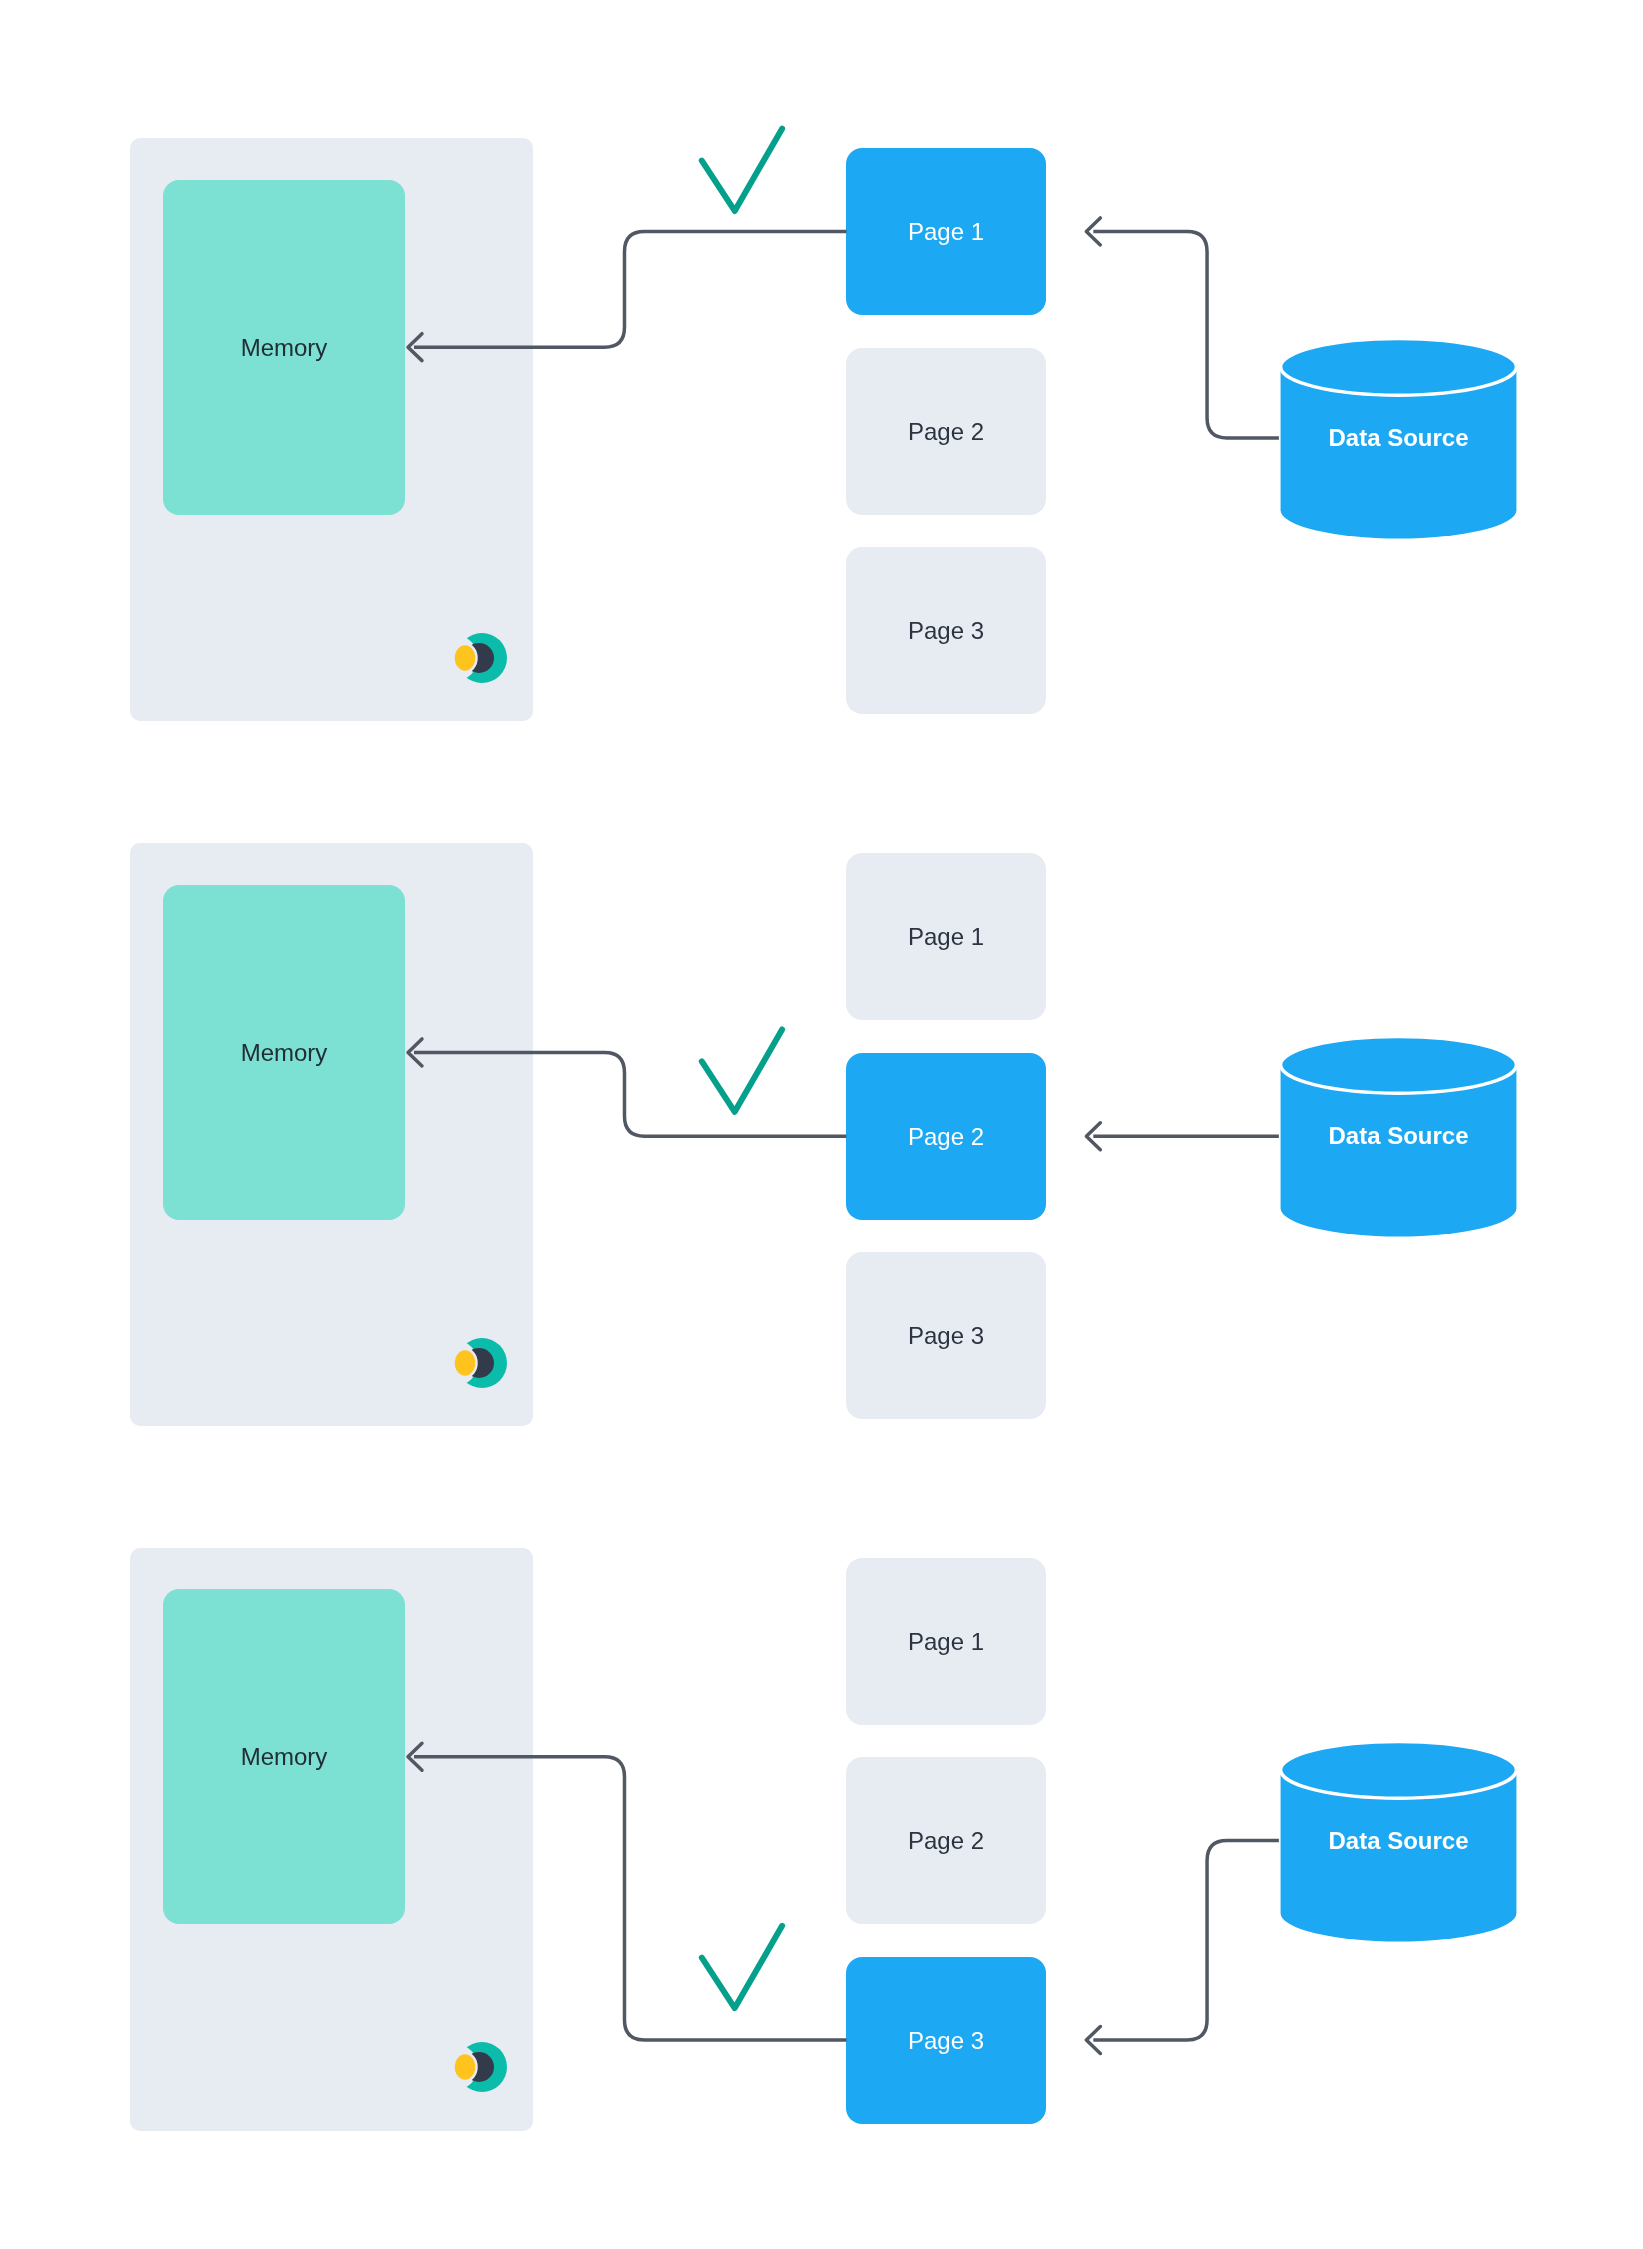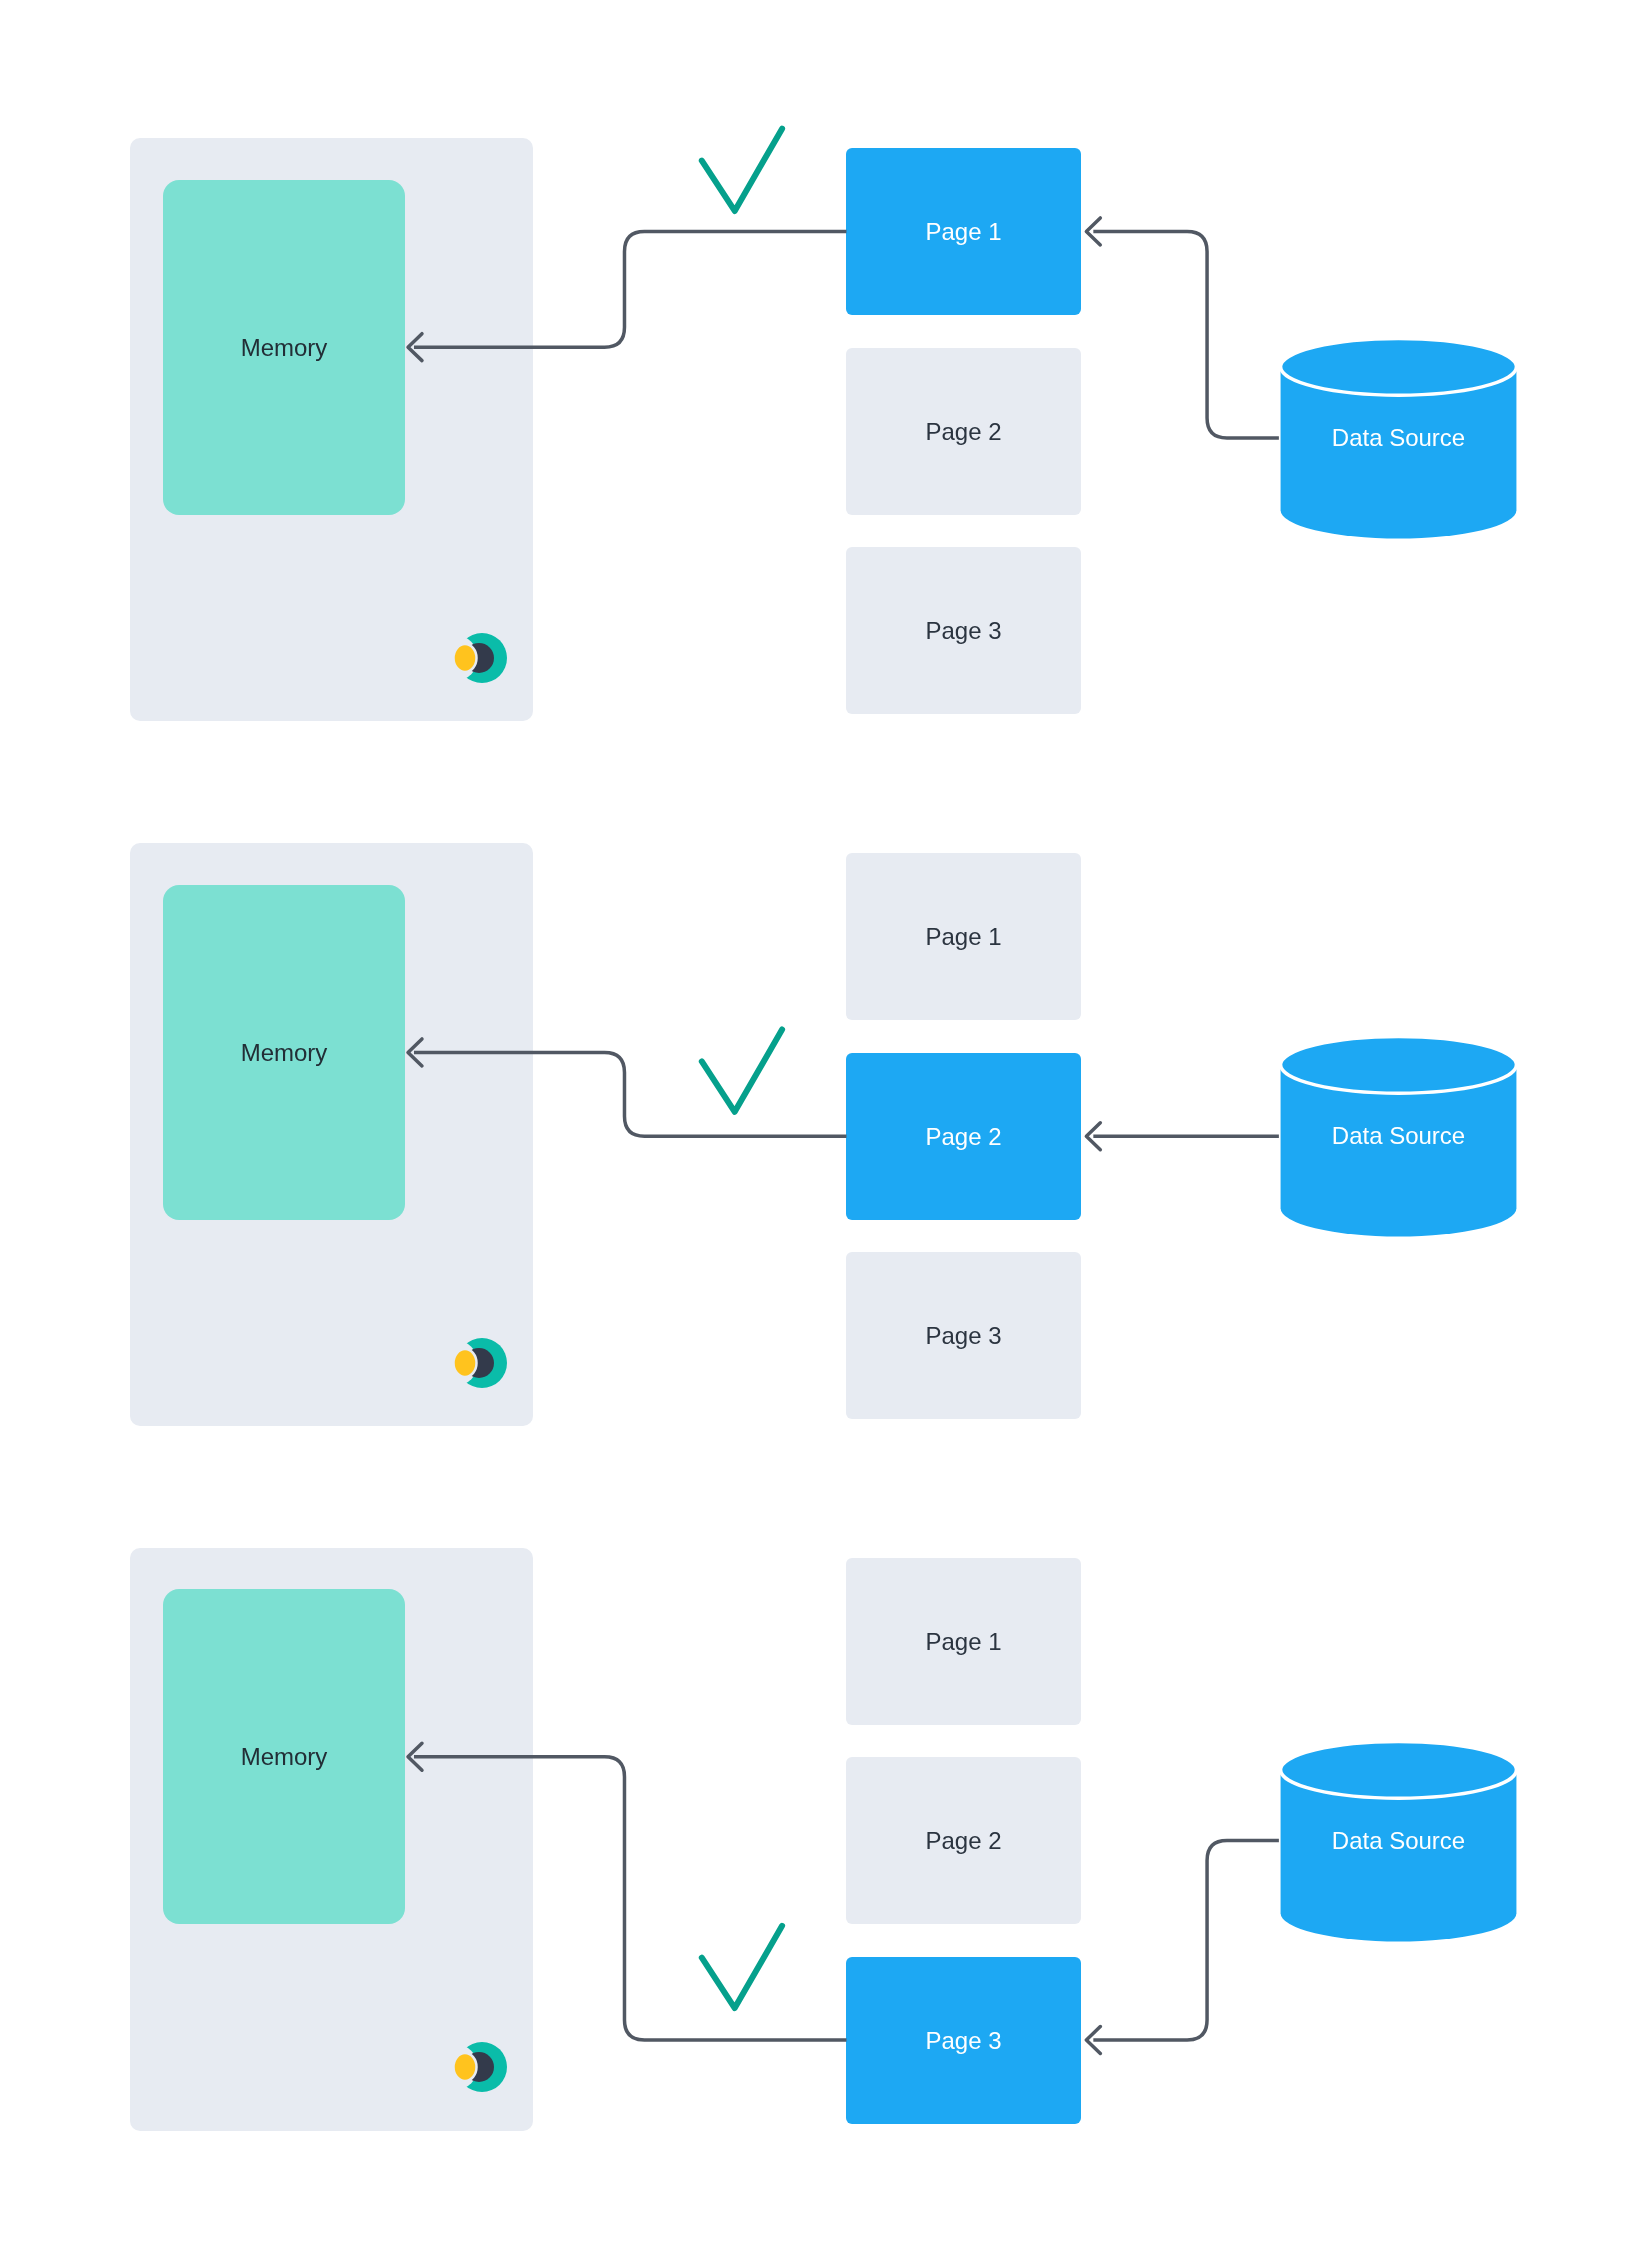--- a/index.html
+++ b/index.html
@@ -13,35 +13,35 @@
   }
   .membox{
     position:absolute;left:163px;width:242px;height:335px;
     background:#7ce0d2;border-radius:16px;
     display:flex;align-items:center;justify-content:center;
   }
   .membox .lbl{
     color:#222e36;font-size:24px;line-height:1;
   }
   .page{
-    position:absolute;left:846px;width:235px;height:167px;
-    background:#e7ebf2;border-radius:6px;
+    position:absolute;left:846px;width:200px;height:167px;
+    background:#e7ebf2;border-radius:16px;
     display:flex;align-items:center;justify-content:center;
   }
   .page .lbl{color:#2b3440;font-size:24px;line-height:1;}
   .page.active{background:#1da8f3;}
   .page.active .lbl{color:#ffffff;}
   .ds{
     position:absolute;left:1279px;width:239px;height:205px;
   }
   .ds svg{position:absolute;left:0;top:0;}
   .ds .lbl{
     position:absolute;left:0;top:0;width:100%;height:100%;
     display:flex;align-items:center;justify-content:center;
-    color:#ffffff;font-size:24px;line-height:1;
+    color:#ffffff;font-size:24px;line-height:1;font-weight:bold;
   }
   .logo{position:absolute;left:453px;width:56px;height:56px;}
   .overlay{position:absolute;left:0;top:0;pointer-events:none;}
   .arrow{stroke:#515863;stroke-width:7;fill:none;}
   .head{stroke:#515863;stroke-width:7;fill:none;stroke-linecap:round;stroke-linejoin:round;}
   .check{stroke:#05a08c;stroke-width:12;fill:none;stroke-linecap:round;stroke-linejoin:round;}
 </style>
 </head>
 <body>
 

